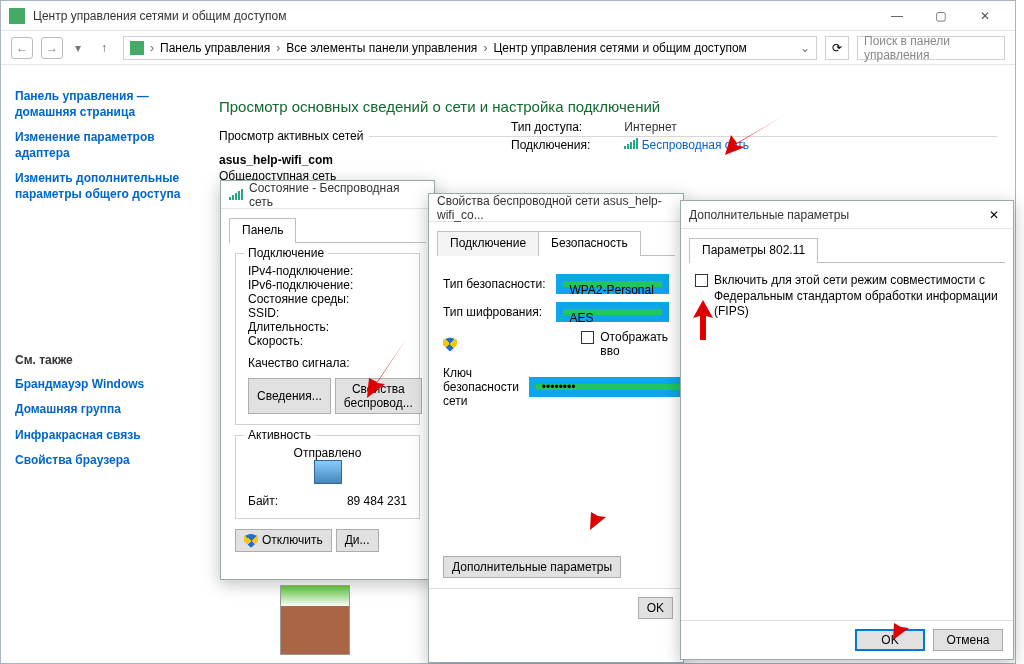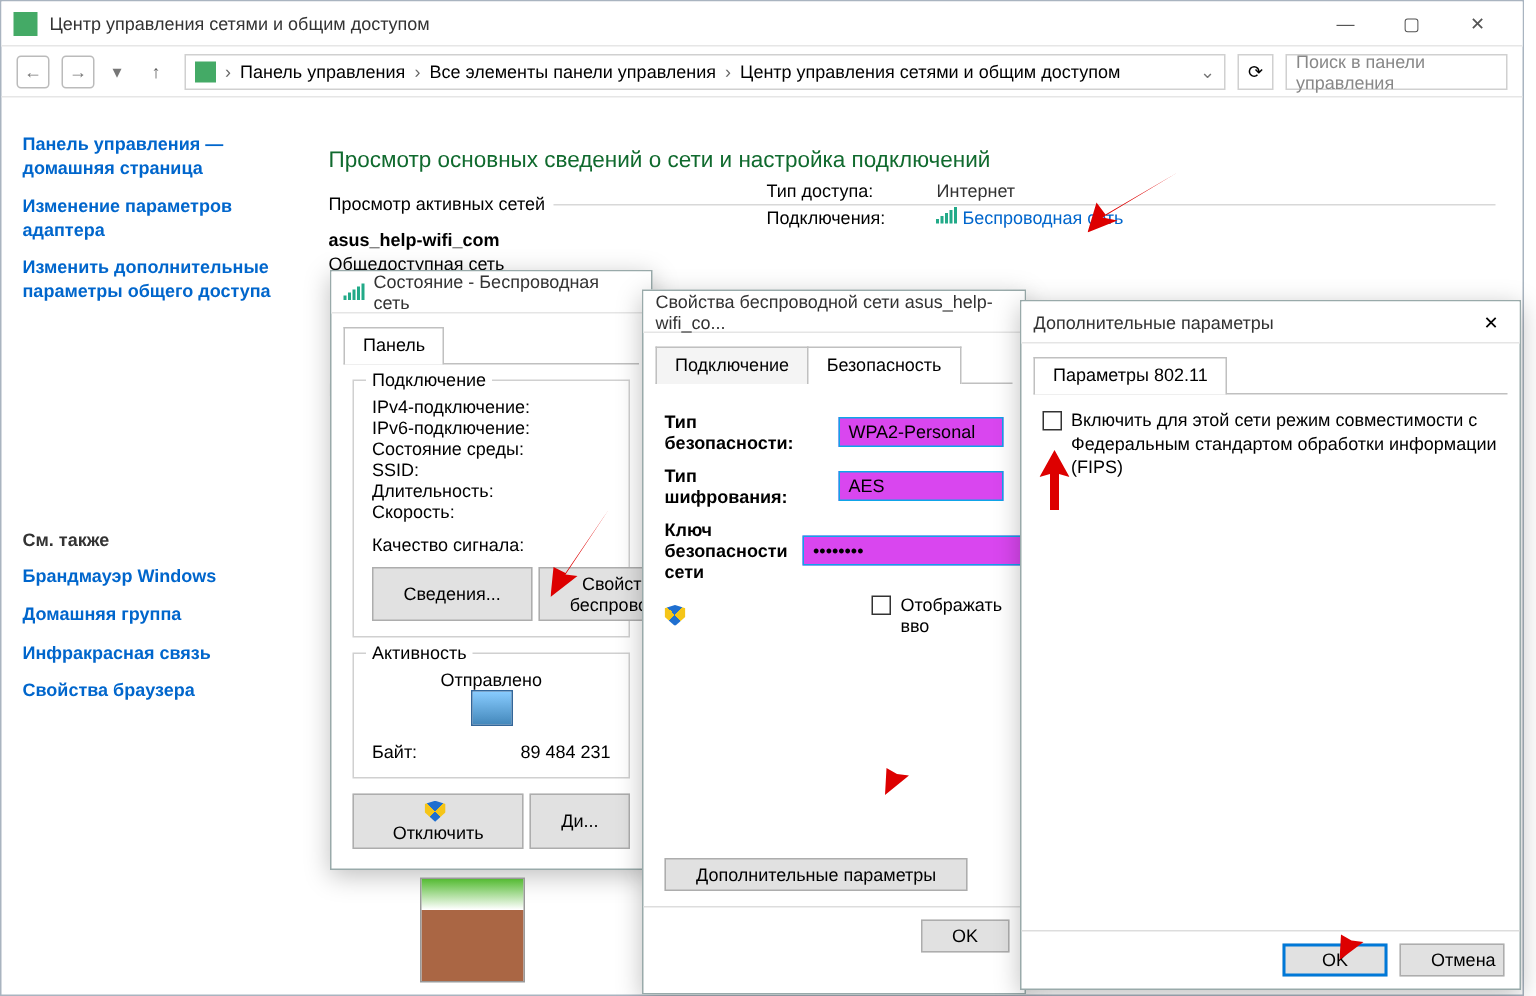--- a/index.html
+++ b/index.html
@@ -52,25 +52,25 @@
   .dialog { position:absolute; background:#fff; border:1px solid #9aa; box-shadow: 0 4px 16px rgba(0,0,0,.25); }
   .dialog .dbar { height:28px; display:flex; align-items:center; padding:0 8px; background:#fff; border-bottom:1px solid #e5e5e5;}
   .dialog .dbar .dtitle { flex:1; font-size:12px; color:#333;}
   .dialog .tabstrip { padding:8px 8px 0 8px; }
   .dialog .tabstrip .tabrow { border-bottom:1px solid #c0c0c0; display:flex; }
   .dialog .tab { padding:4px 12px 6px; border:1px solid #c0c0c0; border-bottom:none; background:#fff; margin-right:-1px; position:relative; top:1px;}
   .dialog .tab.inactive { background:#f4f4f4; }
   .dialog .panel { padding:10px 14px; }
   .groupbox { border:1px solid #d0d0d0; padding:10px 12px 10px 12px; position:relative; margin-bottom:10px;}
   .groupbox > .glabel { position:absolute; top:-8px; left:8px; background:#fff; padding:0 4px; font-size:12px;}
-  .btn { border:1px solid #adadad; background:#e1e1e1; padding:3px 20px; font-size:12px; }
+  .btn { border:1px solid #adadad; background:#e1e1e1; padding:3px 8px; font-size:12px; }
   .btn.default { border:1px solid #0078d7; box-shadow: inset 0 0 0 1px #0078d7; }
   .formrow { display:flex; align-items:center; margin:8px 0; gap:10px;}
-  .formrow .flabel { width:160px;font-weight:bold; }
-  .combo, .txt { border:1px solid #0ea5e9; padding:2px 6px; width:160px; background:#d946ef; height:20px; font-size:12px;}
+  .formrow .flabel { width:160px; }
+  .combo, .txt { border:7px solid #0ea5e9; padding:2px 6px; width:160px; background:#22c55e; height:20px; font-size:12px;}
   .check { display:flex; align-items:flex-start; gap:6px; }
   .check .box { width:13px; height:13px; border:1px solid #333; margin-top:1px; flex-shrink:0; }
 
   .shield { display:inline-block; width:14px; height:14px; background: conic-gradient(from 45deg, #f5c518 0 25%, #1f6fd0 25% 50%, #f5c518 50% 75%, #1f6fd0 75% 100%); clip-path: polygon(50% 0%, 100% 15%, 100% 55%, 50% 100%, 0% 55%, 0% 15%); margin-right:4px; vertical-align:middle;}
 
   .footer { border-top:1px solid #ddd; padding:8px 10px; display:flex; justify-content:flex-end; gap:8px; }
 
   .hr-label { display:flex; align-items:center; gap:6px; margin: 6px 0 8px; }
   .hr-label .line { flex:1; height:1px; background:#d8d8d8; }
 
@@ -211,29 +211,29 @@
   <div class="panel">
     <div class="formrow">
       <div class="flabel">Тип безопасности:</div>
       <div class="combo"><span>WPA2-Personal</span></div>
     </div>
     <div class="formrow">
       <div class="flabel">Тип шифрования:</div>
       <div class="combo"><span>AES</span></div>
     </div>
     <div class="formrow">
-      <div class="flabel">Ключ безопасности сети</div>
-      <input class="txt" value="••••••••" style="">
-    </div>
-    <div class="formrow">
       <div class="flabel"><span class="shield"></span></div>
       <label class="check">
         <span class="box"></span>
         <span>Отображать вво</span>
       </label>
+    </div>
+    <div class="formrow">
+      <div class="flabel">Ключ безопасности сети</div>
+      <input class="txt" value="••••••••" style="">
     </div>
     <div style="height:140px"></div>
     <button class="btn">Дополнительные параметры</button>
   </div>
   <div class="footer">
     <button class="btn">OK</button>
   </div>
 </div>
 
 <div class="redarrow" style="left:590px; top:480px;"><svg width="40" height="50">

